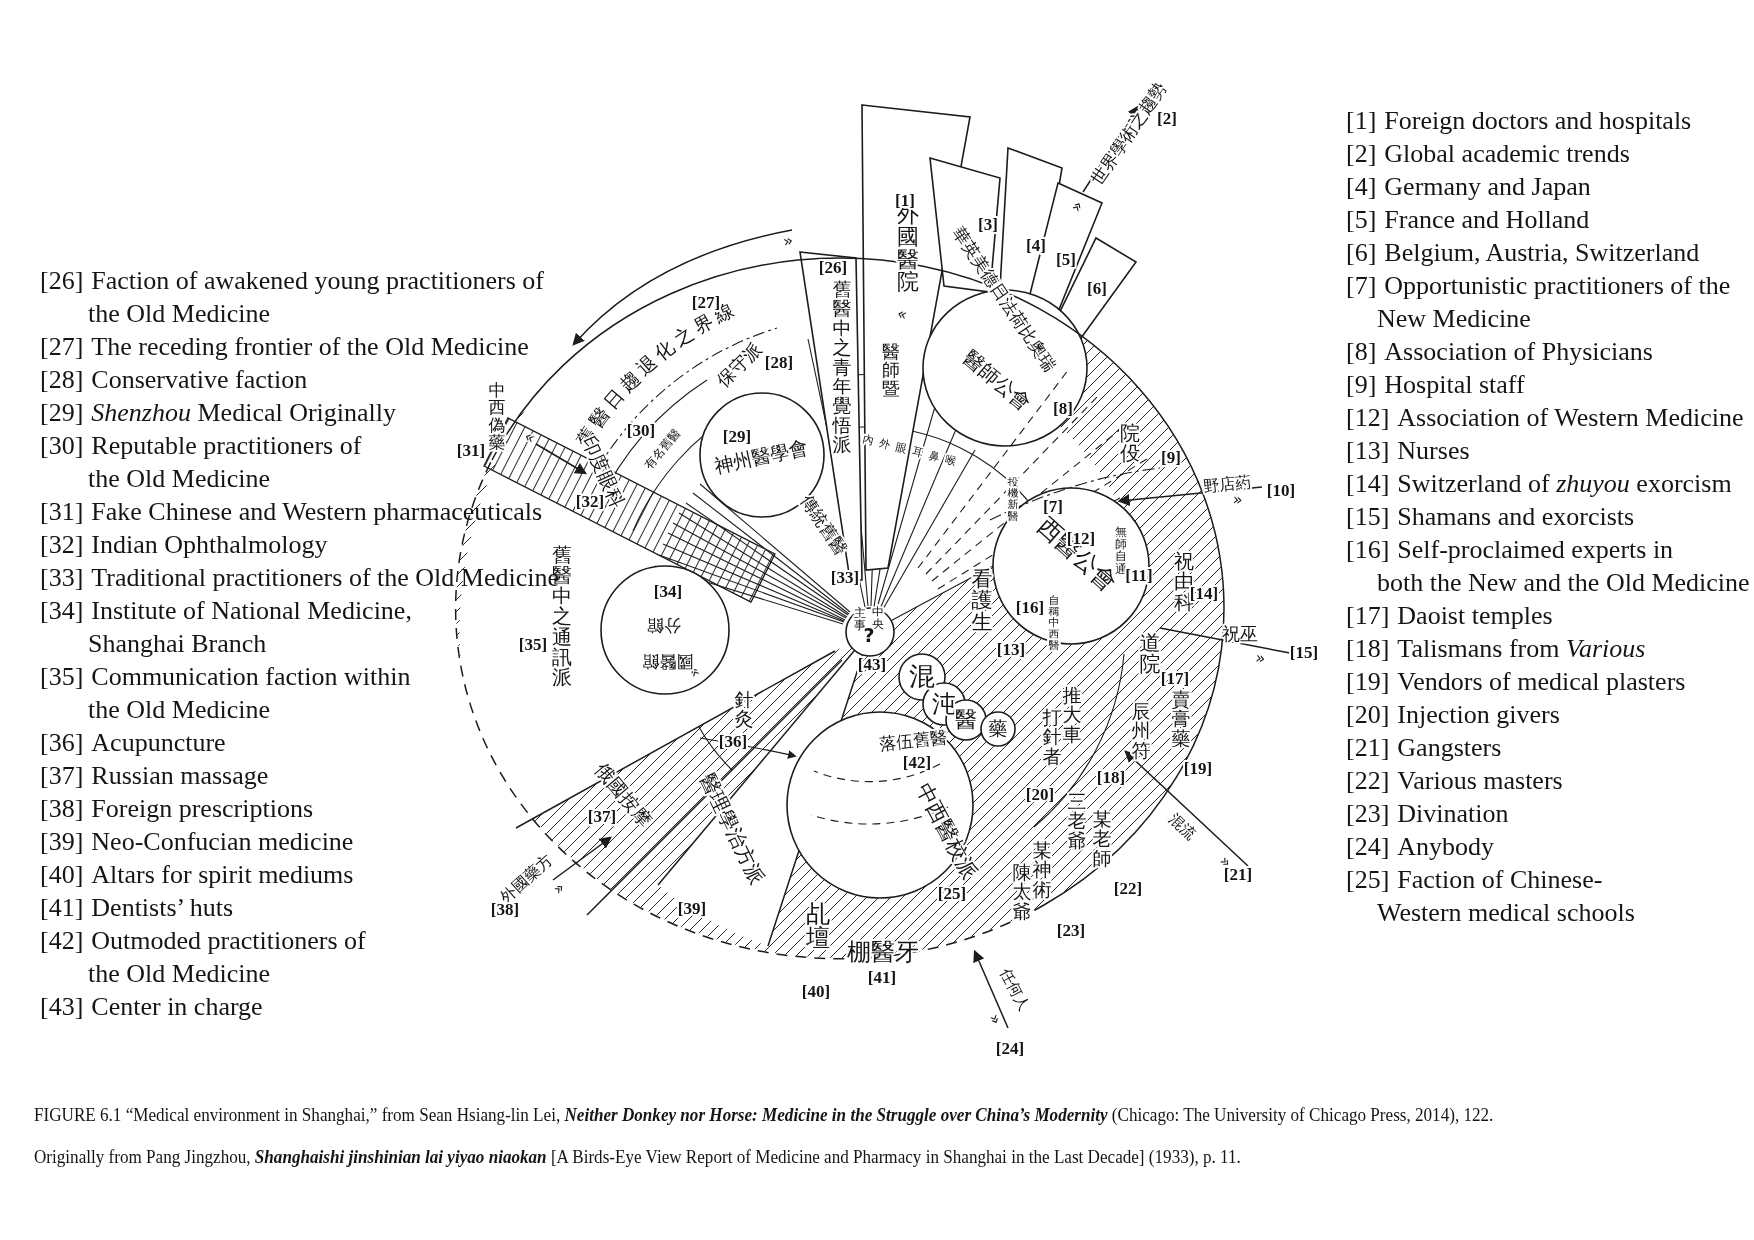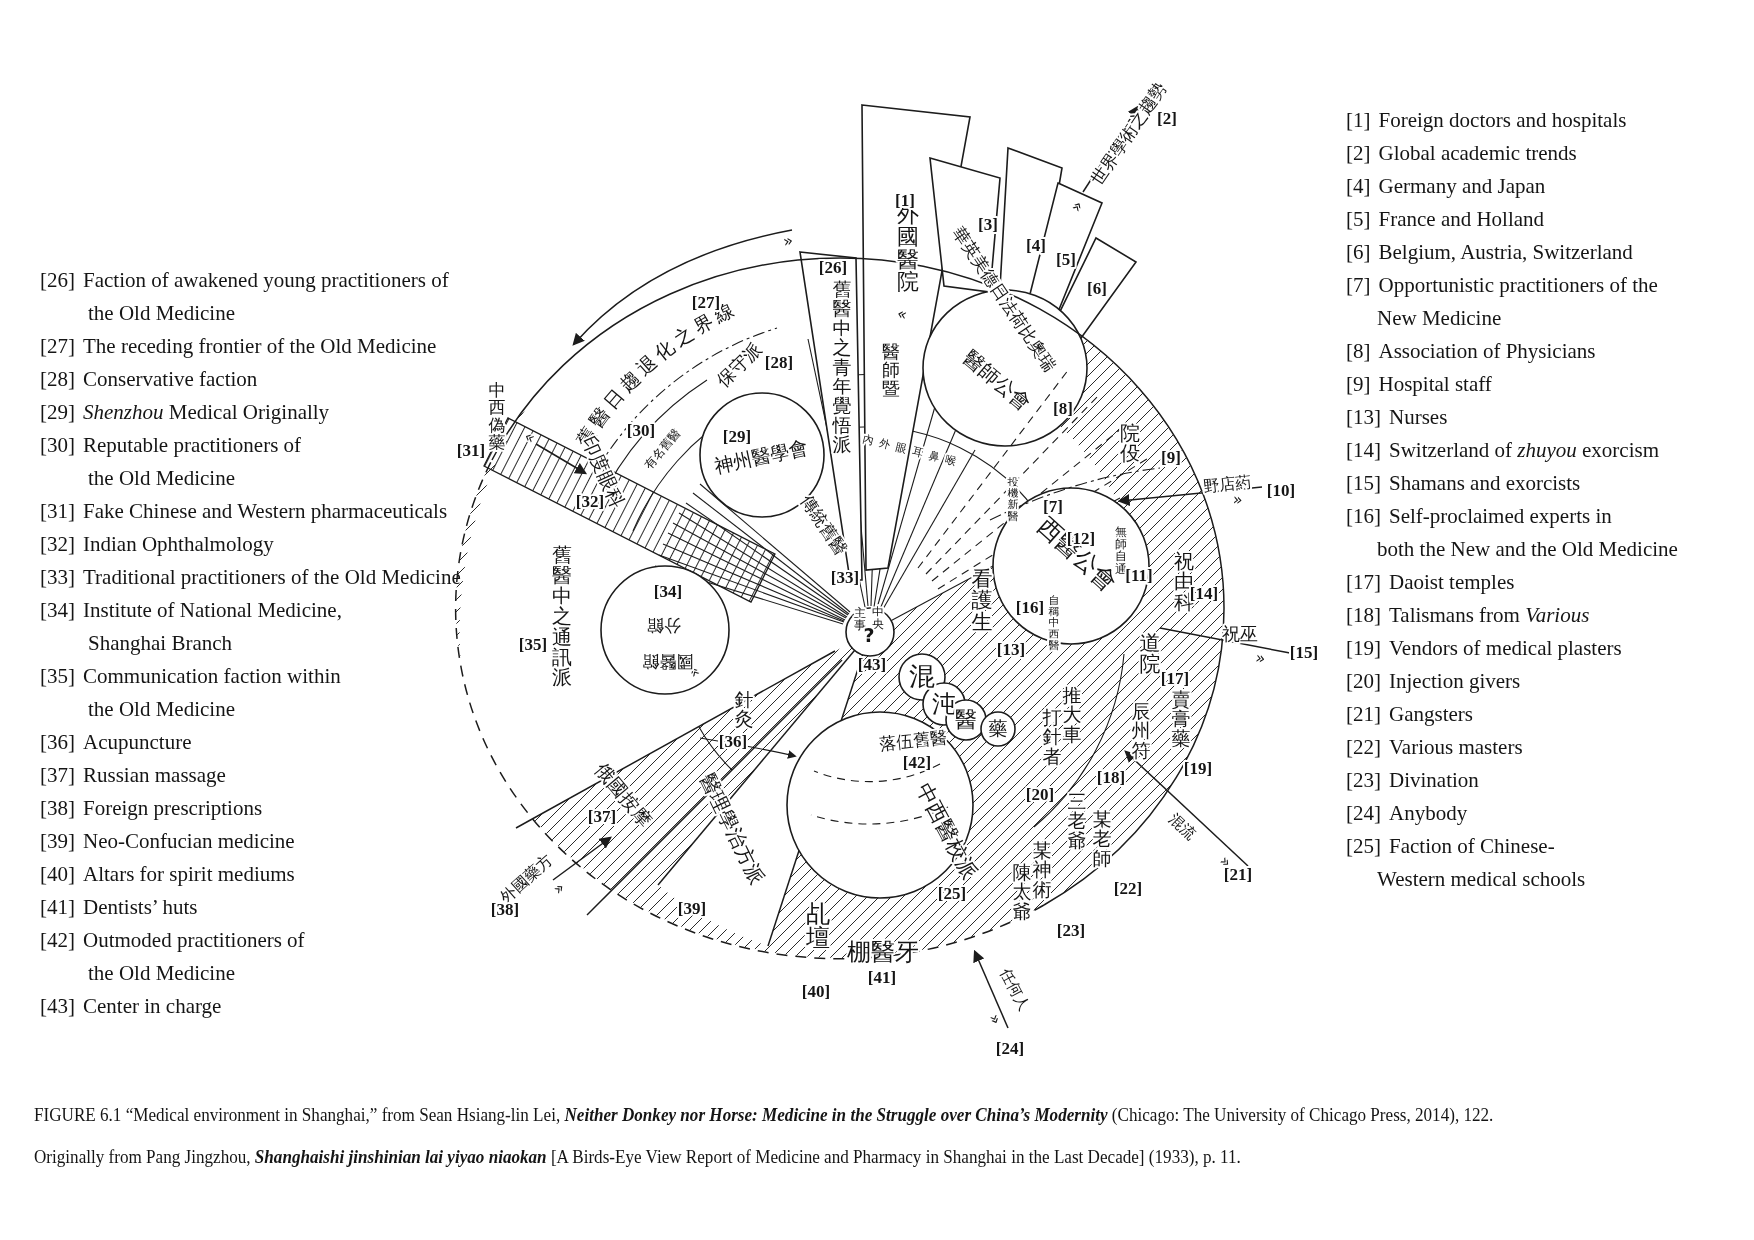--- a/index.html
+++ b/index.html
@@ -1,18 +1,18 @@
 <!DOCTYPE html>
 <html><head>
 <meta charset="utf-8">
 <style>
   html,body{margin:0;padding:0;}
   body{width:1754px;height:1240px;position:relative;background:#fff;overflow:hidden;
        font-family:"Liberation Serif",serif;color:#111;}
-  .legend{position:absolute;font-size:21px;line-height:33px;color:#151515;}
+  .legend{position:absolute;font-size:26px;line-height:33px;color:#151515;}
   #legend-left{left:40px;top:264px;width:470px;}
   #legend-right{left:1346px;top:104px;width:400px;}
   .lrow{white-space:nowrap;height:33px;}
   #legend-left .lrow.cont{padding-left:48px;}
   #legend-right .lrow.cont{padding-left:31px;}
   .lnum{margin-right:8px;}
   .em{font-style:italic;}
   #caption{position:absolute;left:34px;top:1094px;width:1700px;font-size:19px;line-height:42px;
            transform:scaleX(.90);transform-origin:0 0;color:#151515;}
   #caption p{margin:0;white-space:nowrap;}
@@ -284,20 +284,21 @@
 <div id="legend-right" class="legend">
     <div class="lrow"><span class="lnum">[1]</span><span>Foreign doctors and hospitals</span></div>
     <div class="lrow"><span class="lnum">[2]</span><span>Global academic trends</span></div>
     <div class="lrow"><span class="lnum">[4]</span><span>Germany and Japan</span></div>
     <div class="lrow"><span class="lnum">[5]</span><span>France and Holland</span></div>
     <div class="lrow"><span class="lnum">[6]</span><span>Belgium, Austria, Switzerland</span></div>
     <div class="lrow"><span class="lnum">[7]</span><span>Opportunistic practitioners of the</span></div>
     <div class="lrow cont"><span>New Medicine</span></div>
     <div class="lrow"><span class="lnum">[8]</span><span>Association of Physicians</span></div>
     <div class="lrow"><span class="lnum">[9]</span><span>Hospital staff</span></div>
+    <div class="lrow"><span class="lnum">[12]</span><span>Association of Western Medicine</span></div>
     <div class="lrow"><span class="lnum">[13]</span><span>Nurses</span></div>
     <div class="lrow"><span class="lnum">[14]</span><span>Switzerland of </span><span class="em">zhuyou</span><span> exorcism</span></div>
     <div class="lrow"><span class="lnum">[15]</span><span>Shamans and exorcists</span></div>
     <div class="lrow"><span class="lnum">[16]</span><span>Self-proclaimed experts in</span></div>
     <div class="lrow cont"><span>both the New and the Old Medicine</span></div>
     <div class="lrow"><span class="lnum">[17]</span><span>Daoist temples</span></div>
     <div class="lrow"><span class="lnum">[18]</span><span>Talismans from </span><span class="em">Various</span></div>
     <div class="lrow"><span class="lnum">[19]</span><span>Vendors of medical plasters</span></div>
     <div class="lrow"><span class="lnum">[20]</span><span>Injection givers</span></div>
     <div class="lrow"><span class="lnum">[21]</span><span>Gangsters</span></div>

